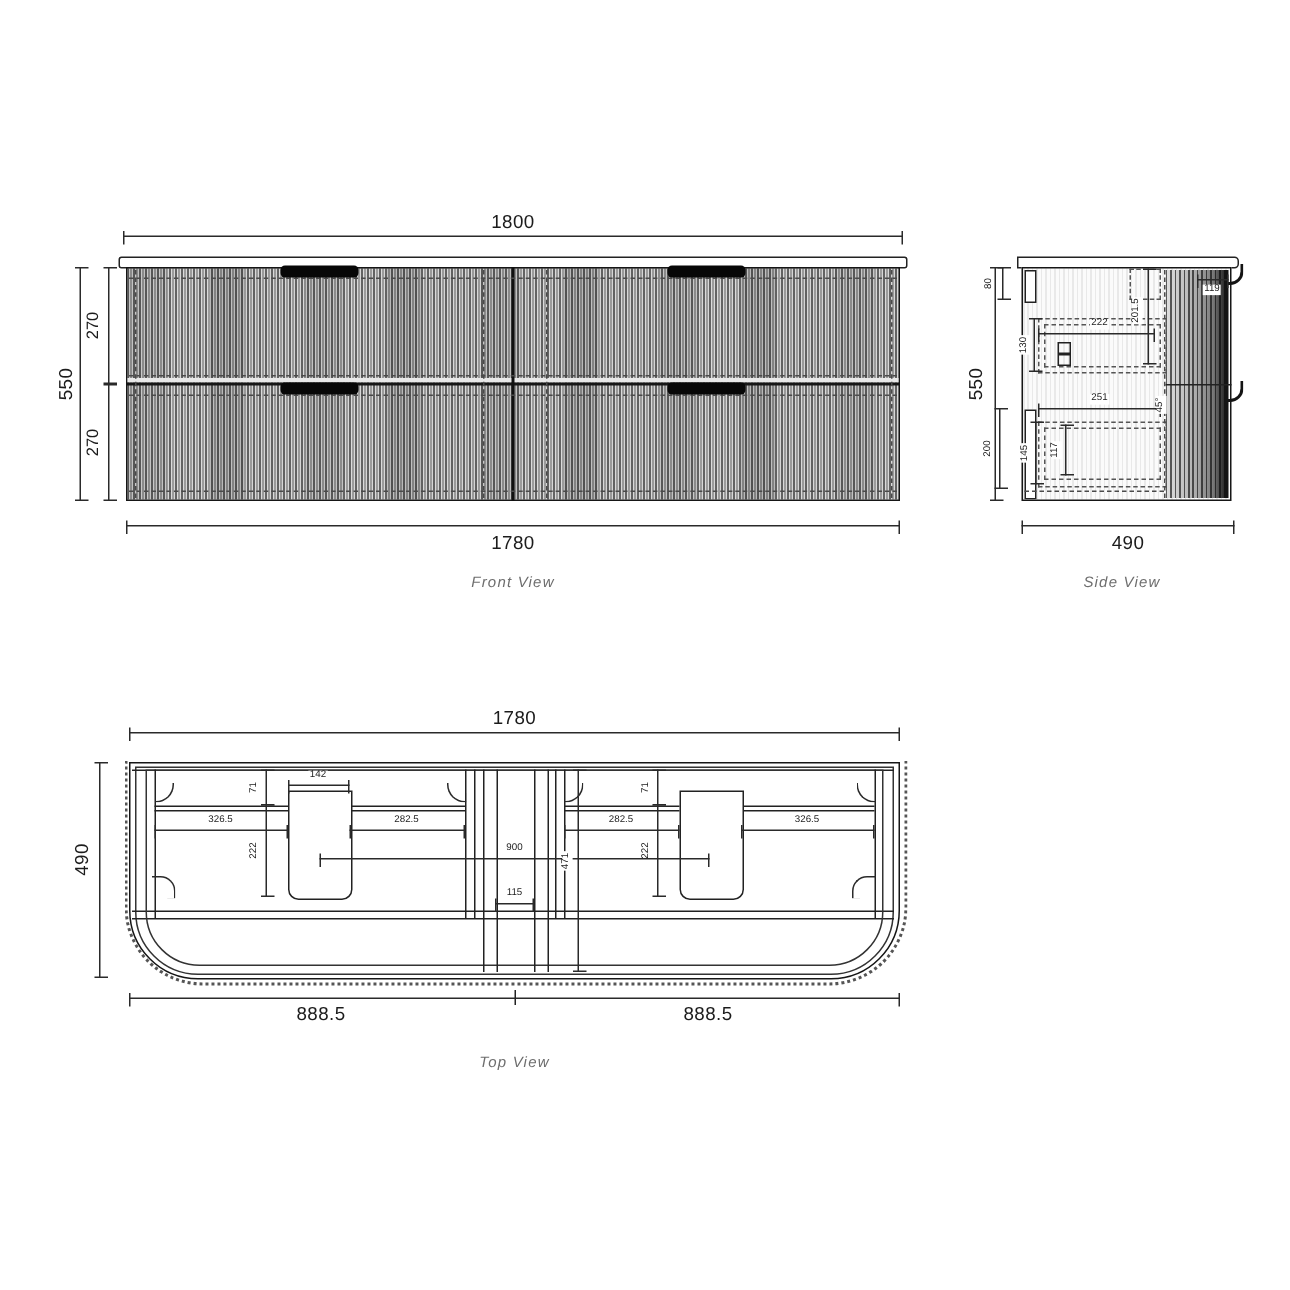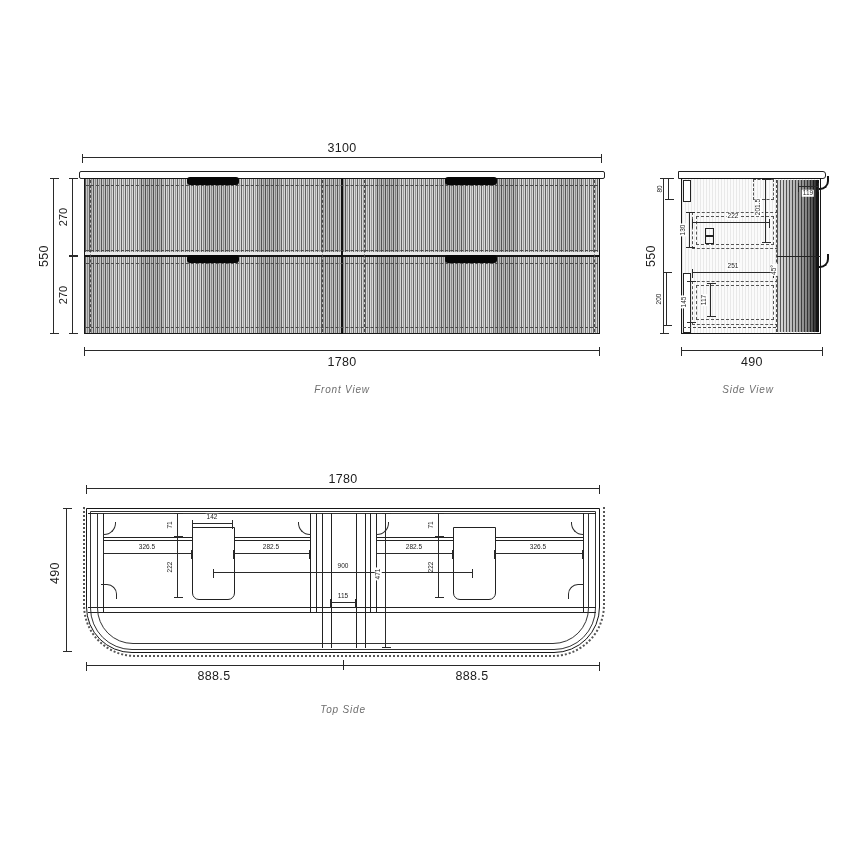--- a/index.html
+++ b/index.html
@@ -57,21 +57,21 @@
   .scallop{position:absolute;border:0 dotted #555;}
 </style>
 </head>
 <body>
 
 <div id="canvas">
 
   <div>
 
     <div class="dh" style="left:82px;top:157px;width:520px;"></div>
-    <div class="lab big" style="left:342px;top:148px;">3100</div>
+    <div class="lab big" style="left:342px;top:148px;">1800</div>
 
     <div class="box" style="left:79px;top:171px;width:524px;height:6px;border-radius:2px;background:#fff;"></div>
 
     <div class="flute-front" style="left:84px;top:178px;width:516px;height:156px;border:1.5px solid #161616;box-sizing:border-box;"></div>
 
     <div style="position:absolute;left:85px;top:252px;width:514px;height:3px;background:#e8e8e8;"></div>
     <div class="hl2" style="left:84px;top:255px;width:516px;"></div>
 
     <div style="position:absolute;left:341px;top:178px;width:2px;height:156px;background:#101010;"></div>
 
@@ -242,16 +242,16 @@
     <div class="lab tiny v" style="left:378px;top:574px;">471</div>
 
     <div class="dv" style="left:66px;top:508px;height:144px;"></div>
     <div class="lab big v" style="left:55px;top:573px;">490</div>
 
     <div class="dh" style="left:86px;top:665px;width:514px;"></div>
     <div class="vl" style="left:343px;top:660px;height:10px;"></div>
     <div class="lab big" style="left:214px;top:676px;">888.5</div>
     <div class="lab big" style="left:472px;top:676px;">888.5</div>
 
-    <div class="viewlab" style="left:343px;top:709px;">Top Side</div>
+    <div class="viewlab" style="left:343px;top:709px;">Top View</div>
   </div>
 
 </div>
 
 </body></html>

